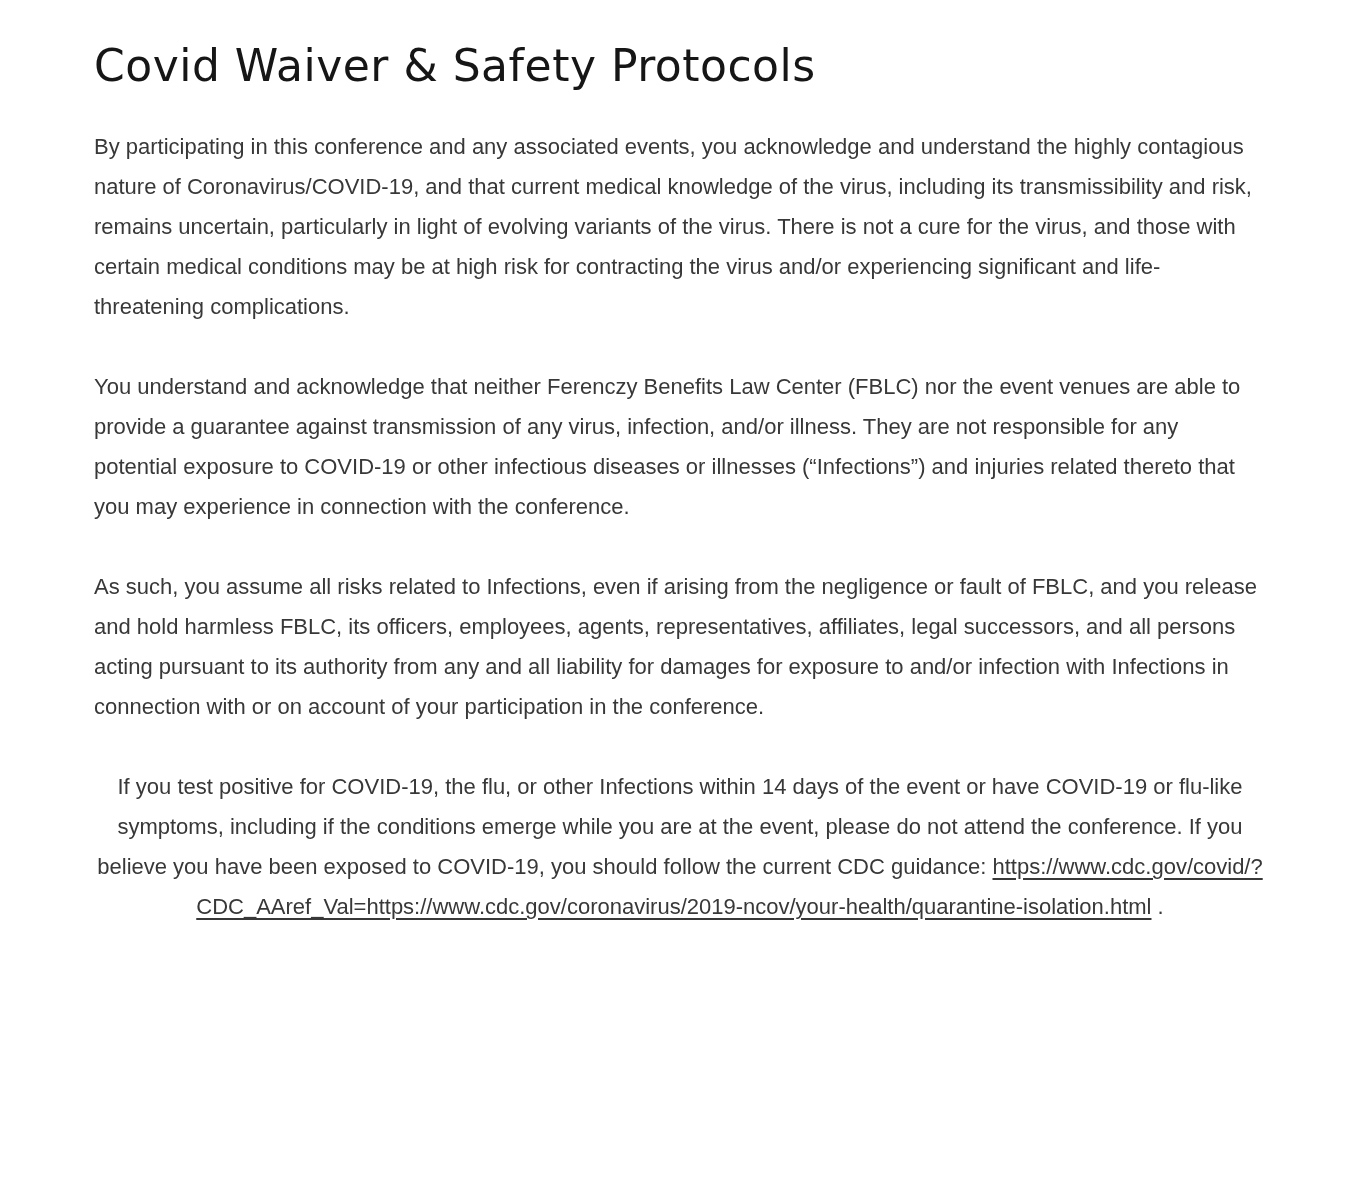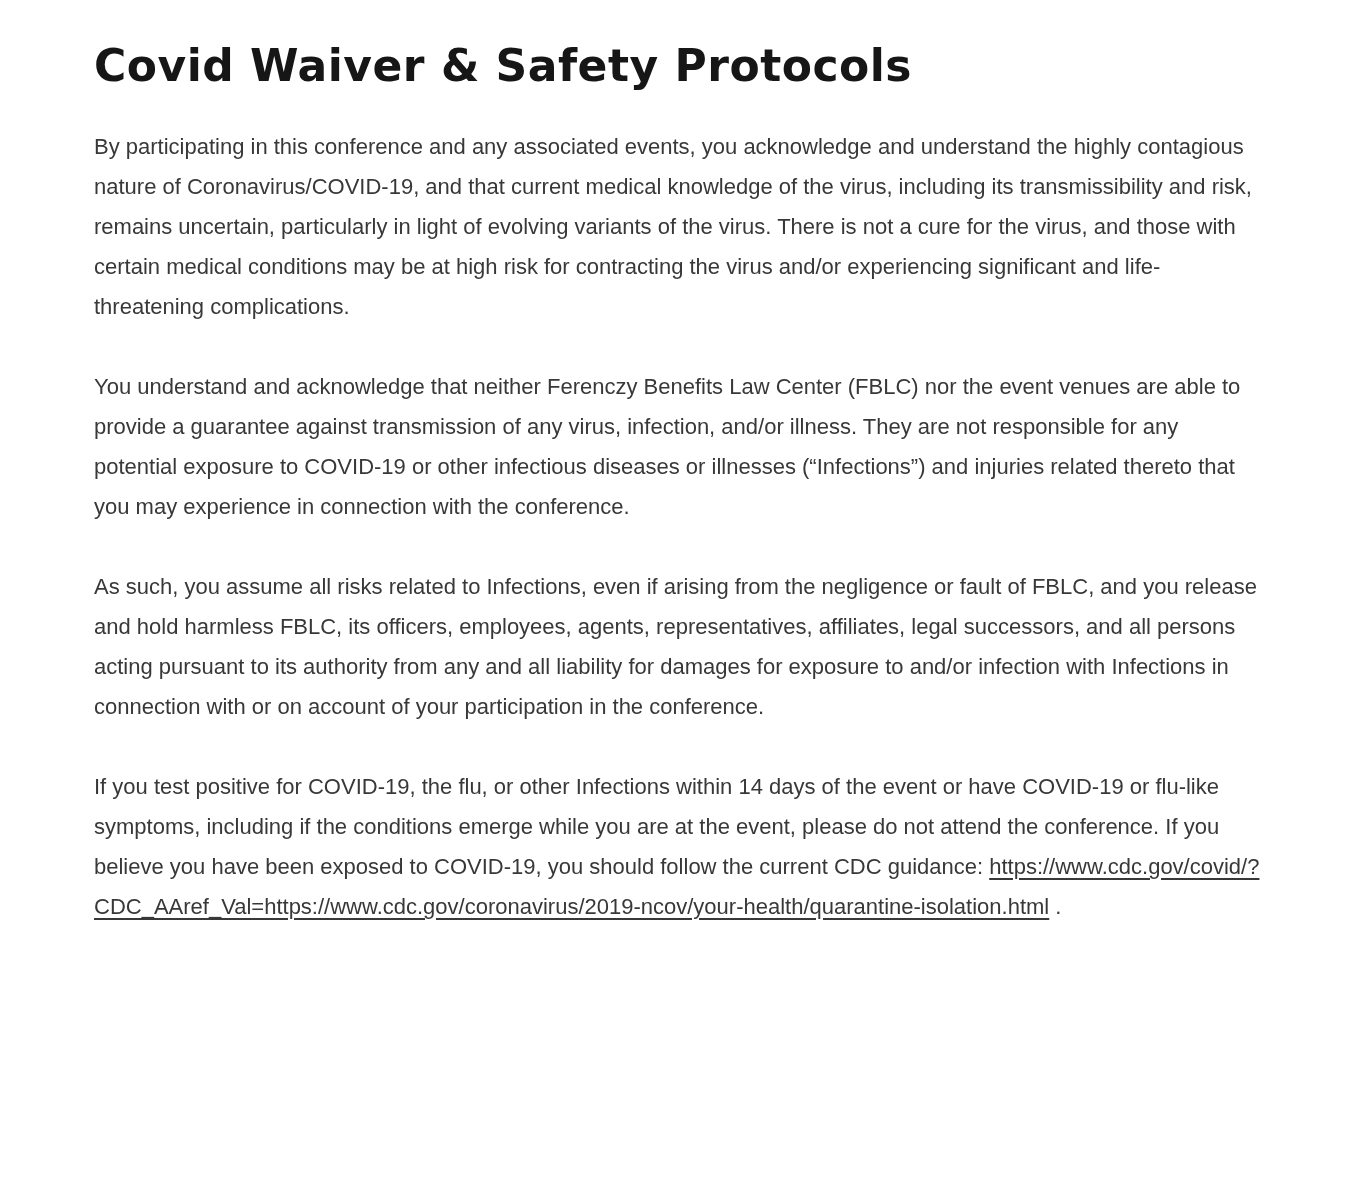--- a/index.html
+++ b/index.html
@@ -18,38 +18,39 @@
     .page {
       width: 1366px;
       height: 1193px;
       background: #ffffff;
       padding: 38px 96px 0 94px;
     }
 
     h1.doc-title {
       font-family: "DejaVu Sans", "Liberation Sans", sans-serif;
       font-size: 44px;
-      font-weight: 700;
+      font-weight: 400;
       letter-spacing: 0.5px;
       color: #161616;
       margin: 0 0 34px 0;
       line-height: 1.25;
     }
 
     .doc-body p {
       font-size: 22px;
       line-height: 40px;
       color: #383838;
       max-width: 1172px;
       margin: 0 0 40px 0;
       font-weight: 400;
     }
 
     .doc-body p:last-child {
       margin-bottom: 11px;
+      text-align: center;
     }
 
     a.cdc-link {
       color: #383838;
       text-decoration: underline;
       text-underline-offset: 4px;
       overflow-wrap: break-word;
       word-break: break-all;
       cursor: pointer;
     }

